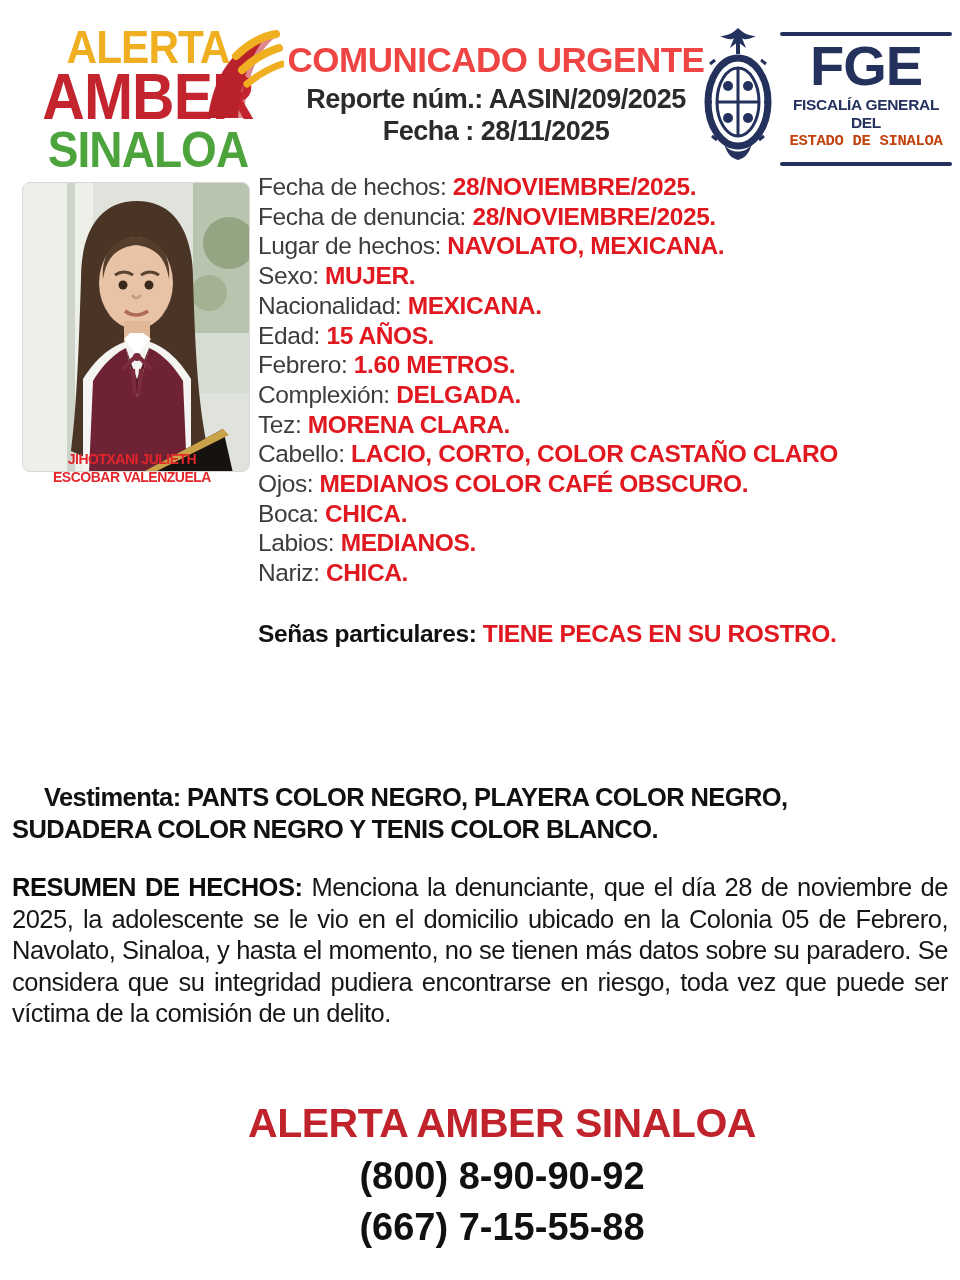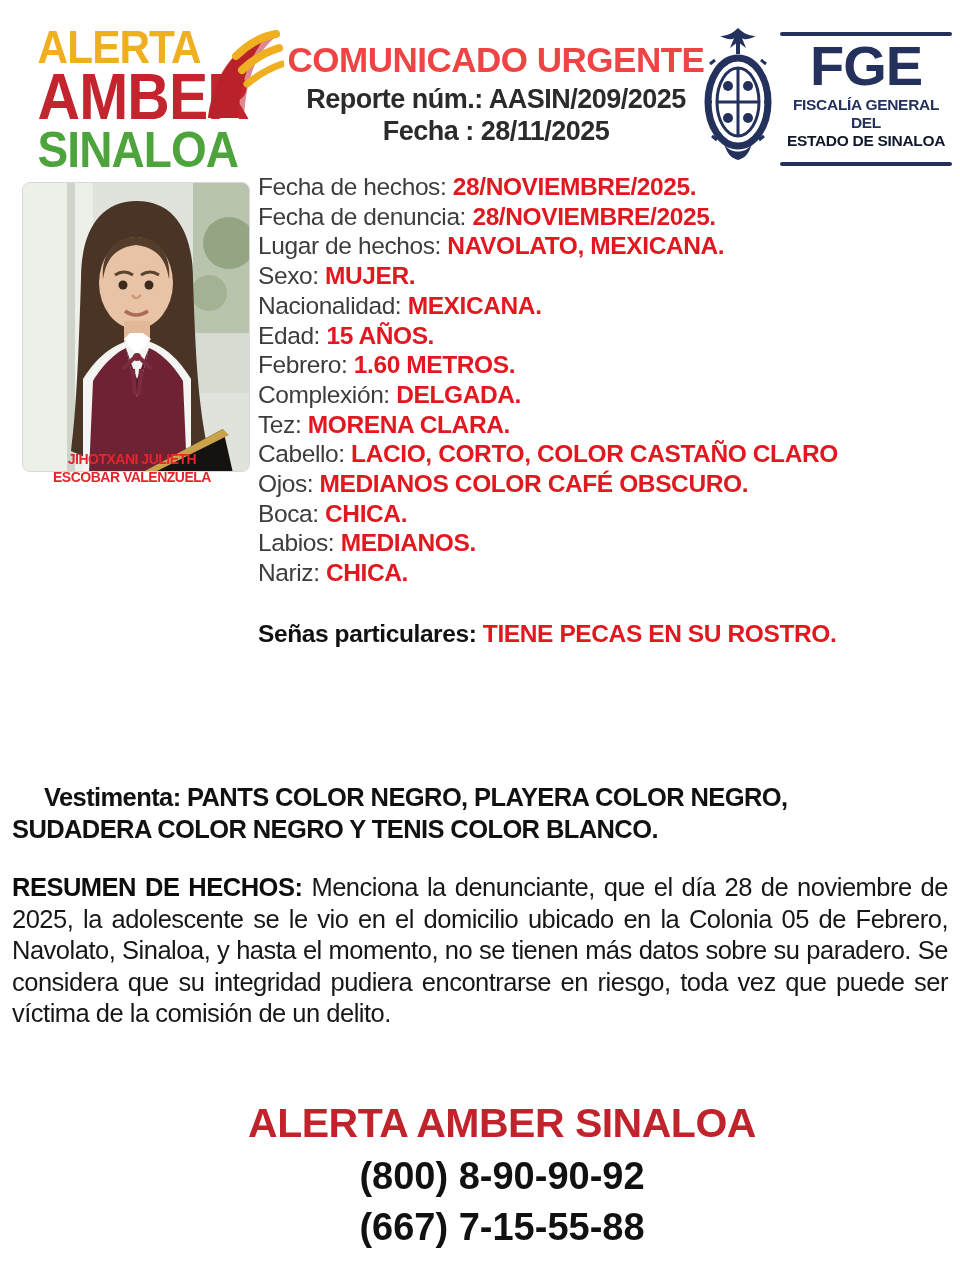--- a/index.html
+++ b/index.html
@@ -6,42 +6,42 @@
   * { margin:0; padding:0; box-sizing:border-box; }
   html,body { background:#ffffff; }
   body { font-family:"Liberation Sans", sans-serif; }
   .page {
     position:relative; width:960px; height:1280px;
     background:#ffffff; overflow:hidden; margin:0 auto;
   }
 
   
   .logo {
-    position:absolute; left:28px; top:26px; width:240px; text-align:left;
+    position:absolute; left:28px; top:26px; width:240px; text-align:center;
     font-weight:800; line-height:0.92; letter-spacing:-1px;
   }
   .logo .l1 { color:#efaf21; font-size:46px; transform:scaleX(0.92); transform-origin:center; }
   .logo .l2 { color:#c3242d; font-size:64px; transform:scaleX(0.92); transform-origin:center; }
   .logo .l3 { color:#4ea43c; font-size:50px; transform:scaleX(0.92); transform-origin:center; }
   .swoosh { position:absolute; right:-16px; top:0px; }
 
   .head-center {
     position:absolute; left:278px; top:40px; width:436px; text-align:center;
   }
   .head-title { color:#ef4444; font-size:35px; font-weight:800; letter-spacing:-0.5px; }
   .head-report { color:#2b2b2b; font-size:27px; font-weight:700; margin-top:4px; letter-spacing:-0.5px; }
   .head-date { color:#2b2b2b; font-size:27px; font-weight:700; margin-top:1px; letter-spacing:-0.5px; }
 
   .fge-wrap { position:absolute; left:698px; top:24px; width:256px; height:140px; }
   .fge-crest { position:absolute; left:0; top:0; }
   .fge-box { position:absolute; left:82px; top:8px; width:172px; text-align:center; }
   .fge-rule { height:4px; background:#23315c; border-radius:2px; }
   .fge-acronym { color:#23315c; font-size:56px; font-weight:800; line-height:1.0; margin-top:2px; letter-spacing:-1px; }
   .fge-org1 { color:#23315c; font-size:15.5px; font-weight:800; margin-top:2px; letter-spacing:-0.3px; }
-  .fge-org2 { color:#0f172a; font-size:15.5px; font-weight:800; margin-bottom:12px; letter-spacing:-0.3px; }
+  .fge-org2 { color:#c2410c; font-size:15.5px; font-weight:800; margin-bottom:12px; letter-spacing:-0.3px;font-family:Liberation Mono, monospace; }
 
   
   .photo {
     position:absolute; left:22px; top:182px; width:228px; height:290px;
     border-radius:8px; overflow:hidden; border:1px solid #d8d8d8; background:#e7eae3;
   }
   .name {
     position:absolute; left:6px; top:451px; width:252px; text-align:center;
     color:#e4252b; font-weight:800; font-size:14px; line-height:1.28; letter-spacing:-0.5px;
   }

